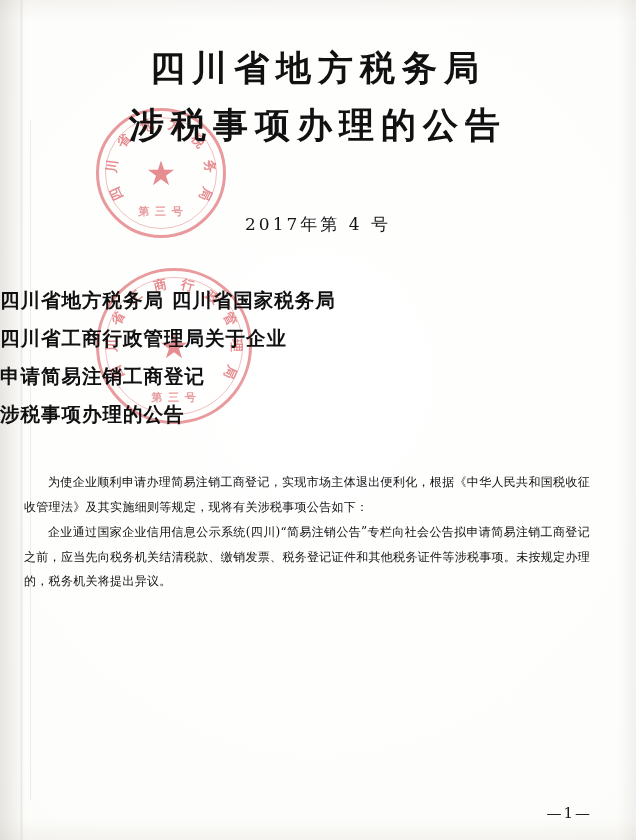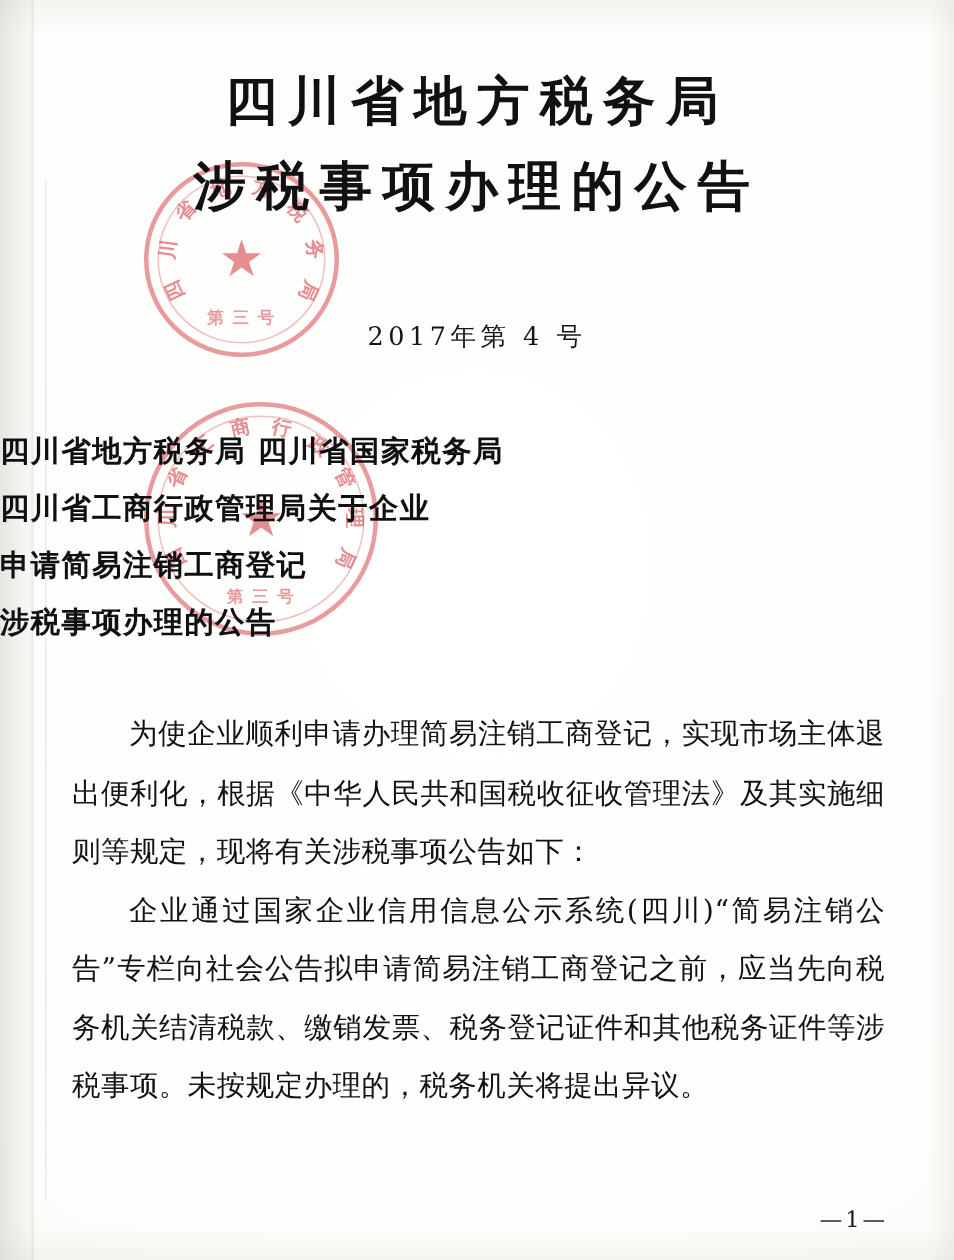--- a/index.html
+++ b/index.html
@@ -162,22 +162,22 @@
     font-size: 19.5px;
     line-height: 1.95;
     letter-spacing: 1px;
   }
   .doc-title div { white-space: nowrap; }
 
   
   .body-text {
     position: relative;
     z-index: 3;
-    margin: 36px 46px 0 48px;
-    font-size: 19px;
+    margin: 36px 46px 0 24px;
+    font-size: 12px;
     line-height: 2.06;
     color: #121212;
     text-align: justify;
     letter-spacing: .3px;
   }
   .body-text p {
     margin: 0 0 0 0;
     text-indent: 2em;
   }
 

